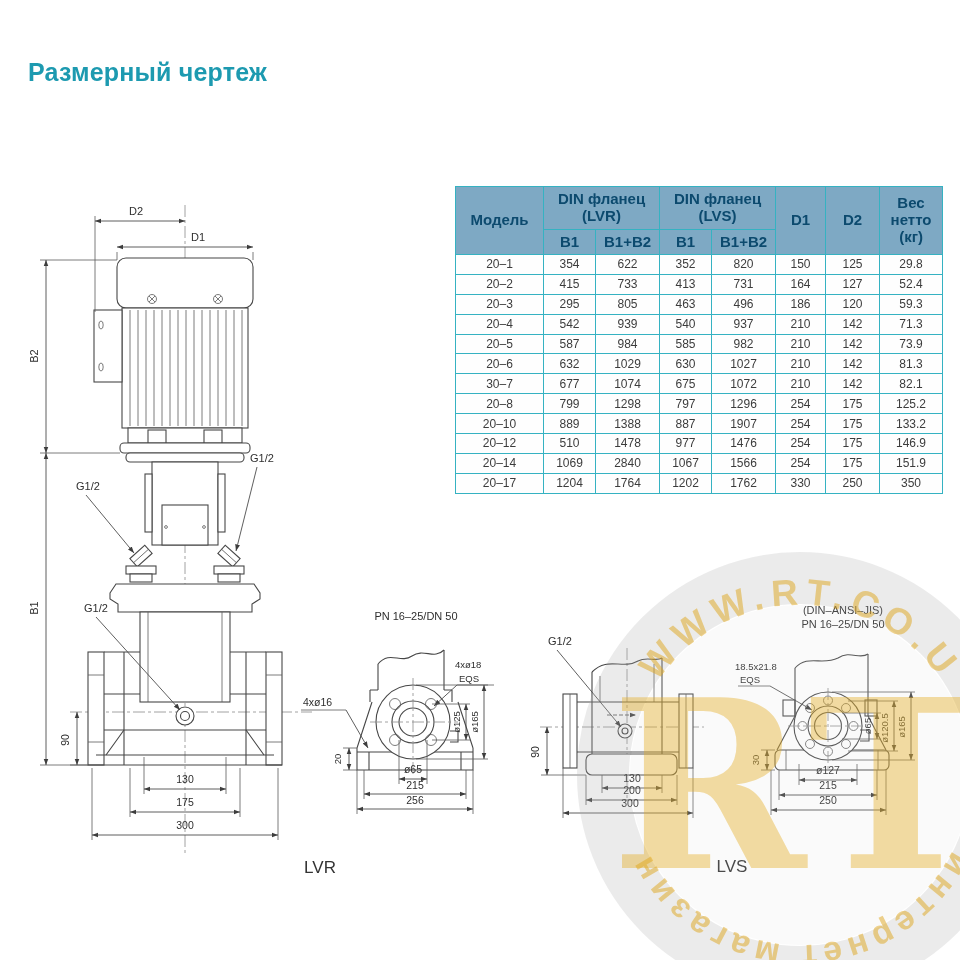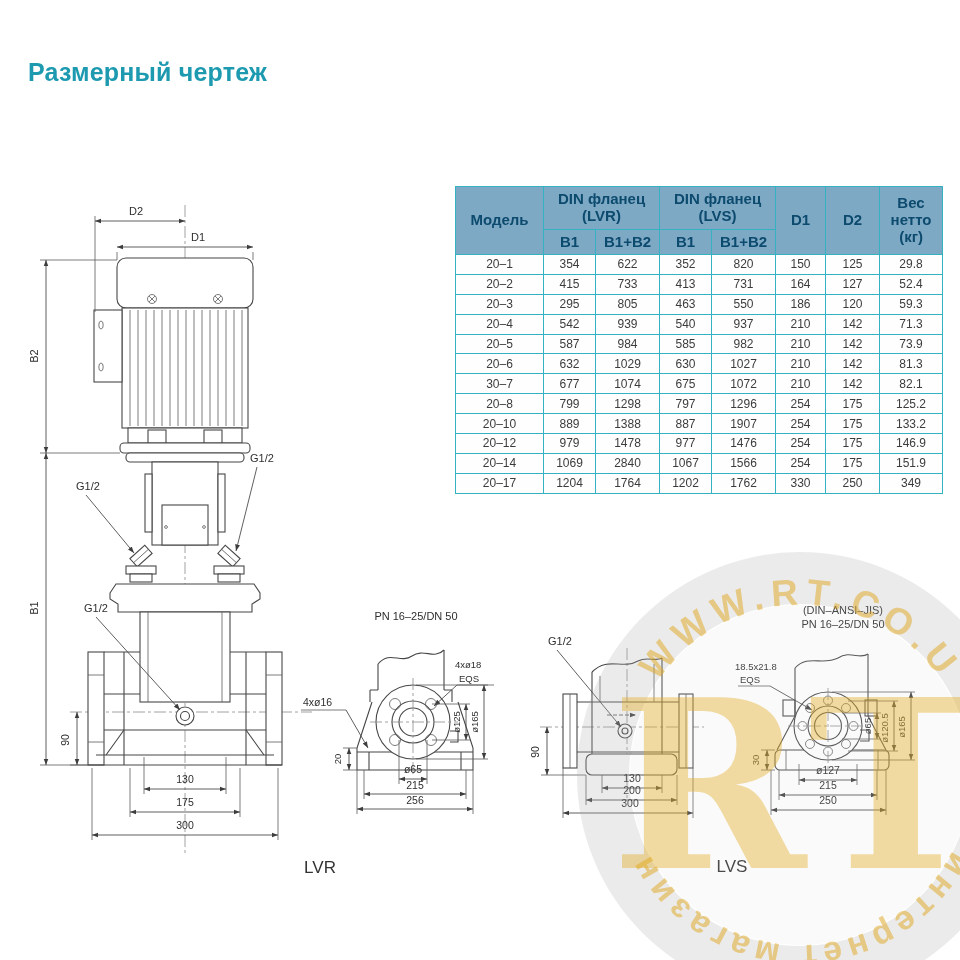--- a/index.html
+++ b/index.html
@@ -93,21 +93,21 @@
           <td>731</td>
           <td>164</td>
           <td>127</td>
           <td>52.4</td>
         </tr>
       <tr>
           <td>20–3</td>
           <td>295</td>
           <td>805</td>
           <td>463</td>
-          <td>550</td>
+          <td>496</td>
           <td>186</td>
           <td>120</td>
           <td>59.3</td>
         </tr>
       <tr>
           <td>20–4</td>
           <td>542</td>
           <td>939</td>
           <td>540</td>
           <td>937</td>
@@ -160,21 +160,21 @@
           <td>889</td>
           <td>1388</td>
           <td>887</td>
           <td>1907</td>
           <td>254</td>
           <td>175</td>
           <td>133.2</td>
         </tr>
       <tr>
           <td>20–12</td>
-          <td>979</td>
+          <td>510</td>
           <td>1478</td>
           <td>977</td>
           <td>1476</td>
           <td>254</td>
           <td>175</td>
           <td>146.9</td>
         </tr>
       <tr>
           <td>20–14</td>
           <td>1069</td>
@@ -186,21 +186,21 @@
           <td>151.9</td>
         </tr>
       <tr>
           <td>20–17</td>
           <td>1204</td>
           <td>1764</td>
           <td>1202</td>
           <td>1762</td>
           <td>330</td>
           <td>250</td>
-          <td>349</td>
+          <td>350</td>
         </tr>
     </tbody>
   </table>
 </div>
 
 <svg class="drawing-svg" width="960" height="960" viewBox="0 0 960 960" xmlns="http://www.w3.org/2000/svg">
   <defs>
     <marker id="ar" viewBox="0 0 10 10" refX="9" refY="5" markerWidth="8" markerHeight="8" orient="auto-start-reverse">
       <path d="M0,1.6 L9,5 L0,8.4 Z" fill="#3d3d3d"></path>
     </marker>

